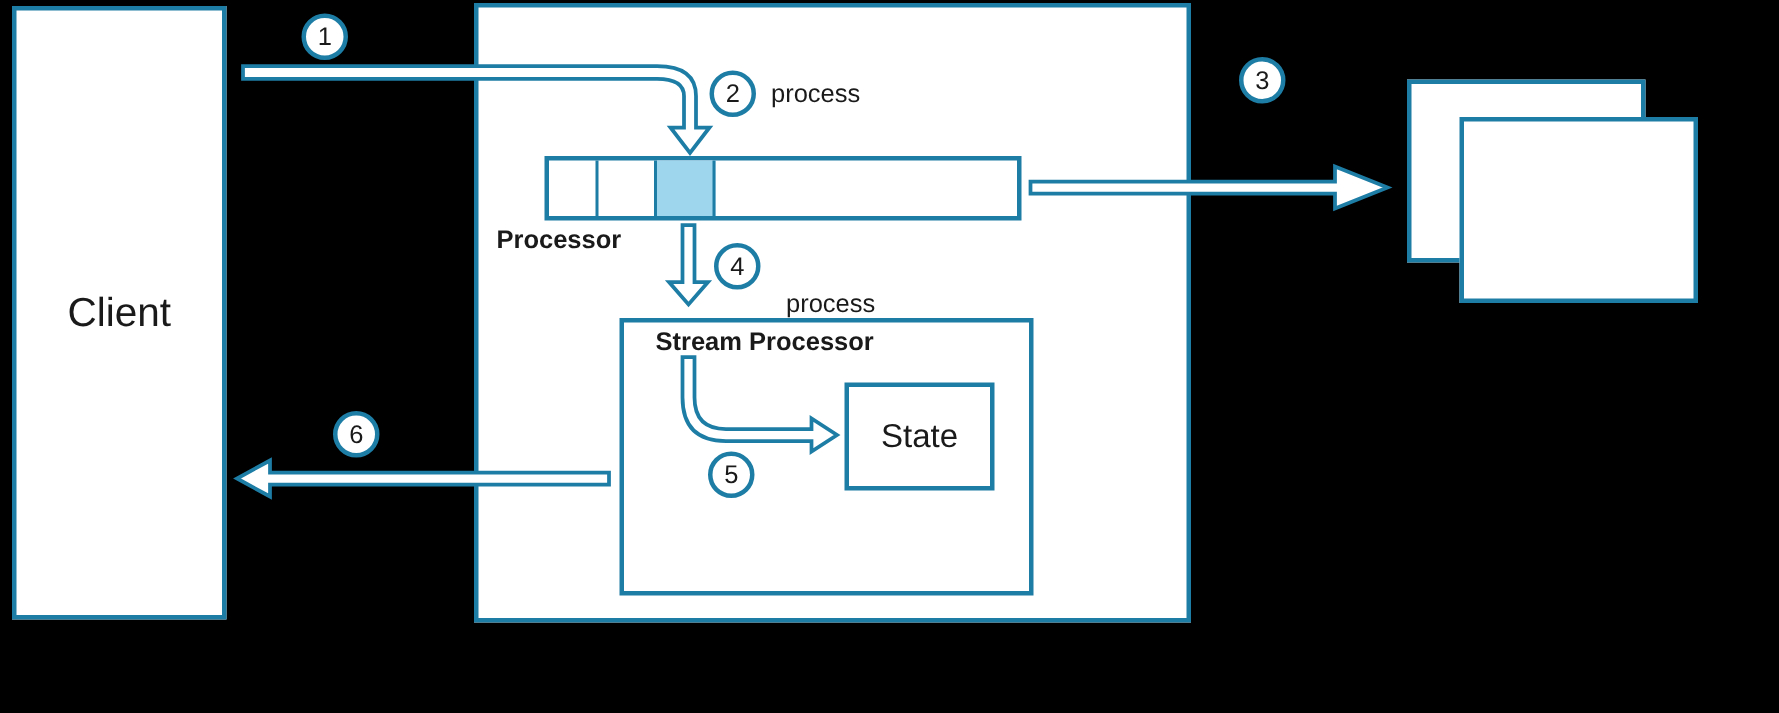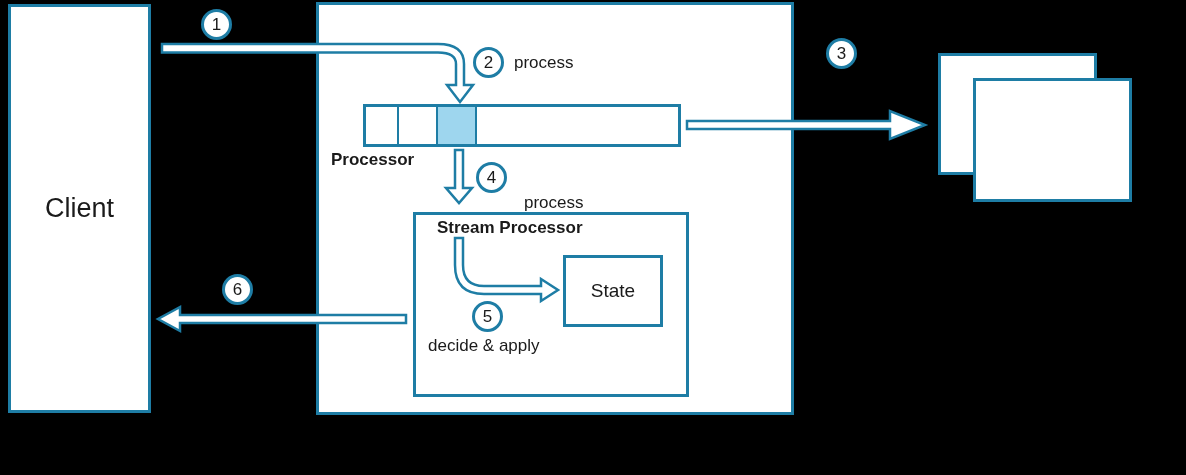--- a/index.html
+++ b/index.html
@@ -30,21 +30,21 @@
     left:363px;top:104px;width:318px;height:43px;z-index:4;
     display:flex;align-items:stretch;
   }
   .pcell{height:100%;}
   .pcell.c1{width:33px;border-right:2px solid var(--accent);}
   .pcell.c2{width:39px;border-right:2px solid var(--accent);}
   .pcell.c3{width:39px;border-right:2px solid var(--accent);background:var(--highlight);}
   .pcell.c4{flex:1;}
   .sp{left:413px;top:212px;width:276px;height:185px;z-index:4;}
   .state{left:563px;top:255px;width:100px;height:72px;z-index:5;display:flex;align-items:center;justify-content:center;}
-  .state-label{font-size:19px;}
+  .state-label{font-size:22px;}
   .label{position:absolute;z-index:8;font-size:17px;line-height:22px;white-space:nowrap;}
   .bold{font-weight:bold;}
   .partition-label{left:331px;top:149px;}
   .sp-label{left:437px;top:217px;}
   .append-label{left:514px;top:52px;}
   .process-label{left:524px;top:167px;margin-top:25px;}
   .decide-label{left:428px;top:335px;}
   .arrow-layer{position:absolute;left:0;top:0;width:1186px;height:475px;z-index:6;pointer-events:none;}
   .arrow{fill:var(--node-fill);stroke:var(--accent);stroke-width:2.5;stroke-linejoin:miter;}
   .badge{
@@ -98,15 +98,14 @@
 
   <div class="badge b1">1</div>
   <div class="badge b2">2</div>
   <div class="badge b3">3</div>
   <div class="badge b4">4</div>
   <div class="badge b5">5</div>
   <div class="badge b6">6</div>
 
   <div class="label append-label">process</div>
   <div class="label process-label">process</div>
-  <div class="label decide-label">decide &amp; apply</div>
 
 </div>
 
 </body></html>

